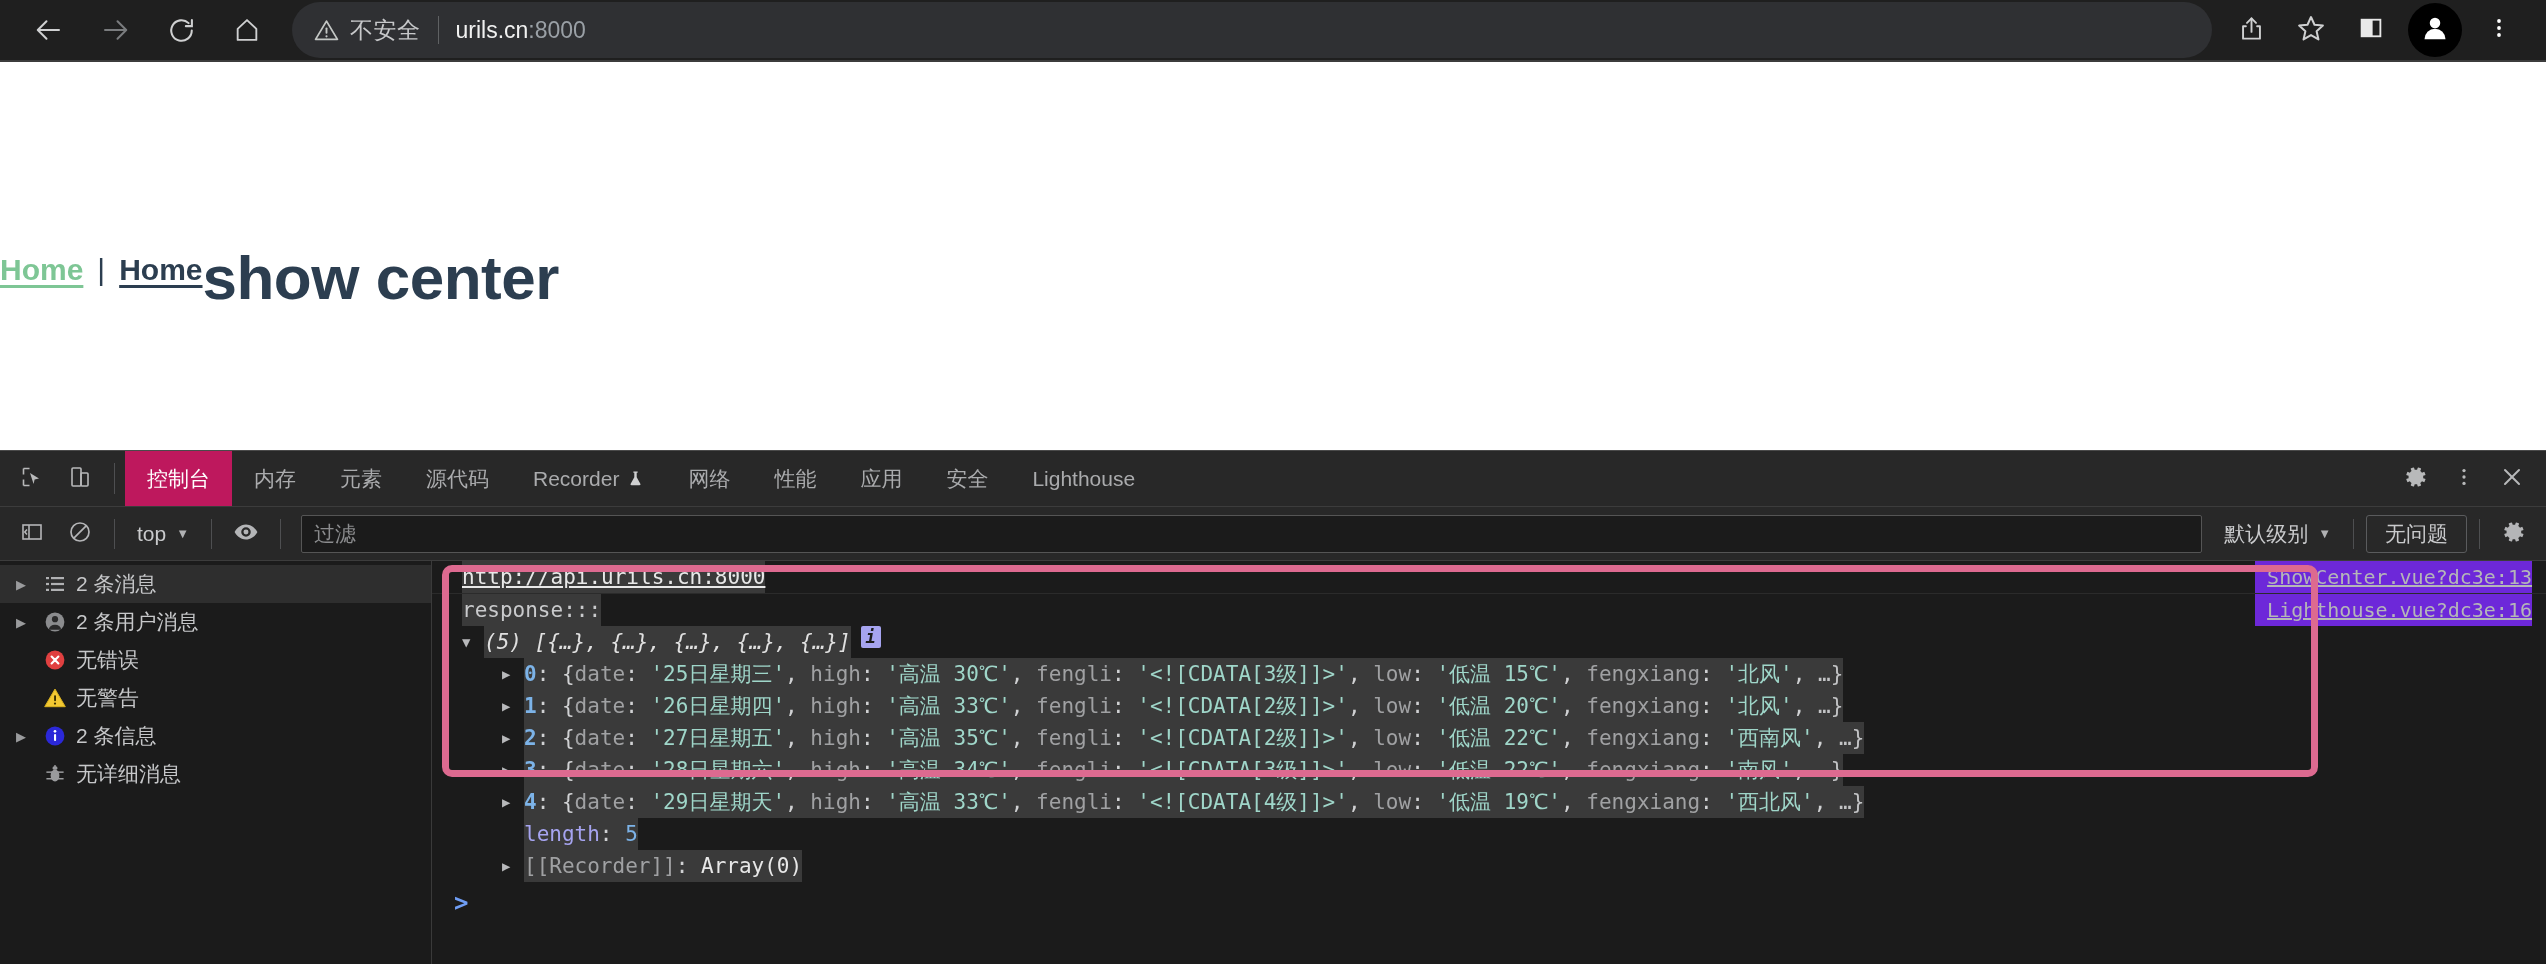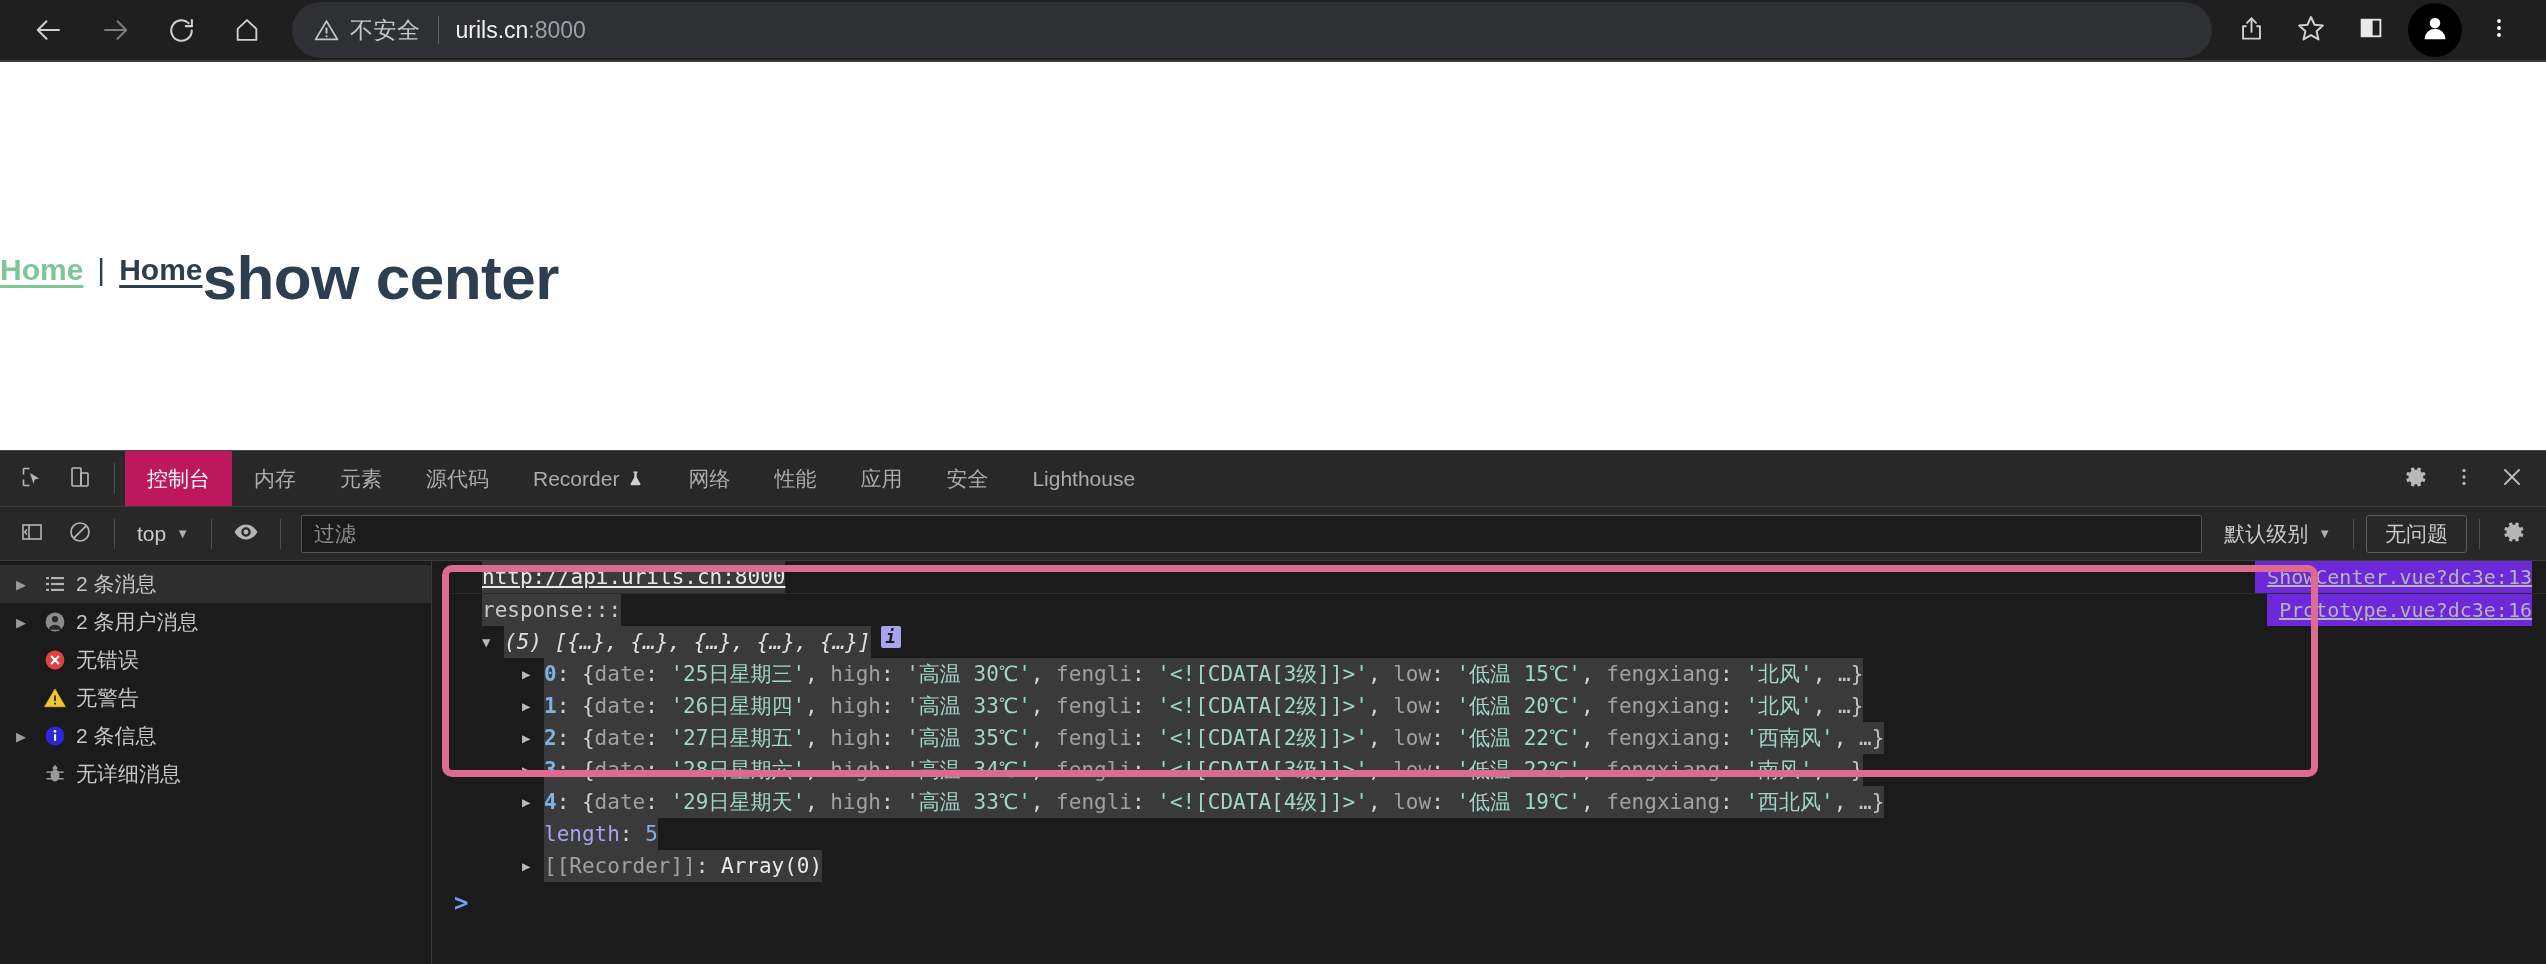--- a/index.html
+++ b/index.html
@@ -233,21 +233,20 @@
   .msg-row {
     position: relative;
     min-height: 32px;
     display: flex;
     align-items: flex-start;
     font-family: "DejaVu Sans Mono", monospace;
     font-size: 21px;
     line-height: 32px;
     padding-left: 22px;
     border-bottom: 1px solid #2b2b2b;
-    margin-left: 20px;
   }
   .src-link {
     position: absolute;
     right: 14px; top: 0;
     color: #b5b6b8;
     text-decoration: underline;
     font-family: "DejaVu Sans Mono", monospace;
     font-size: 20px;
     background: #6d28d9;
     cursor: pointer;
@@ -641,21 +640,21 @@
 
       <div class="msg-list">
 
         <div class="msg-row" style="padding-left:30px;">
           <span class="url-log">http://api.urils.cn:8000</span>
           <span class="src-link">ShowCenter.vue?dc3e:13</span>
         </div>
 
         <div class="msg-row" style="flex-direction:column; align-items:flex-start; padding-left:30px; border-bottom:none;">
           <span class="resp-label">response:::</span>
-          <span class="src-link">Prototype.vue?dc3e:16</span>
+          <span class="src-link">Lighthouse.vue?dc3e:16</span>
 
           <div class="arr-head" style="padding-left:0;">
             <span class="tri">▼</span>
             <span class="arr-preview">(5) [{…}, {…}, {…}, {…}, {…}]</span>
             <span class="info-badge">i</span>
           </div>
 
           <div id="entries">
               <div class="entry-row">
                 <span class="tri">▶</span>

